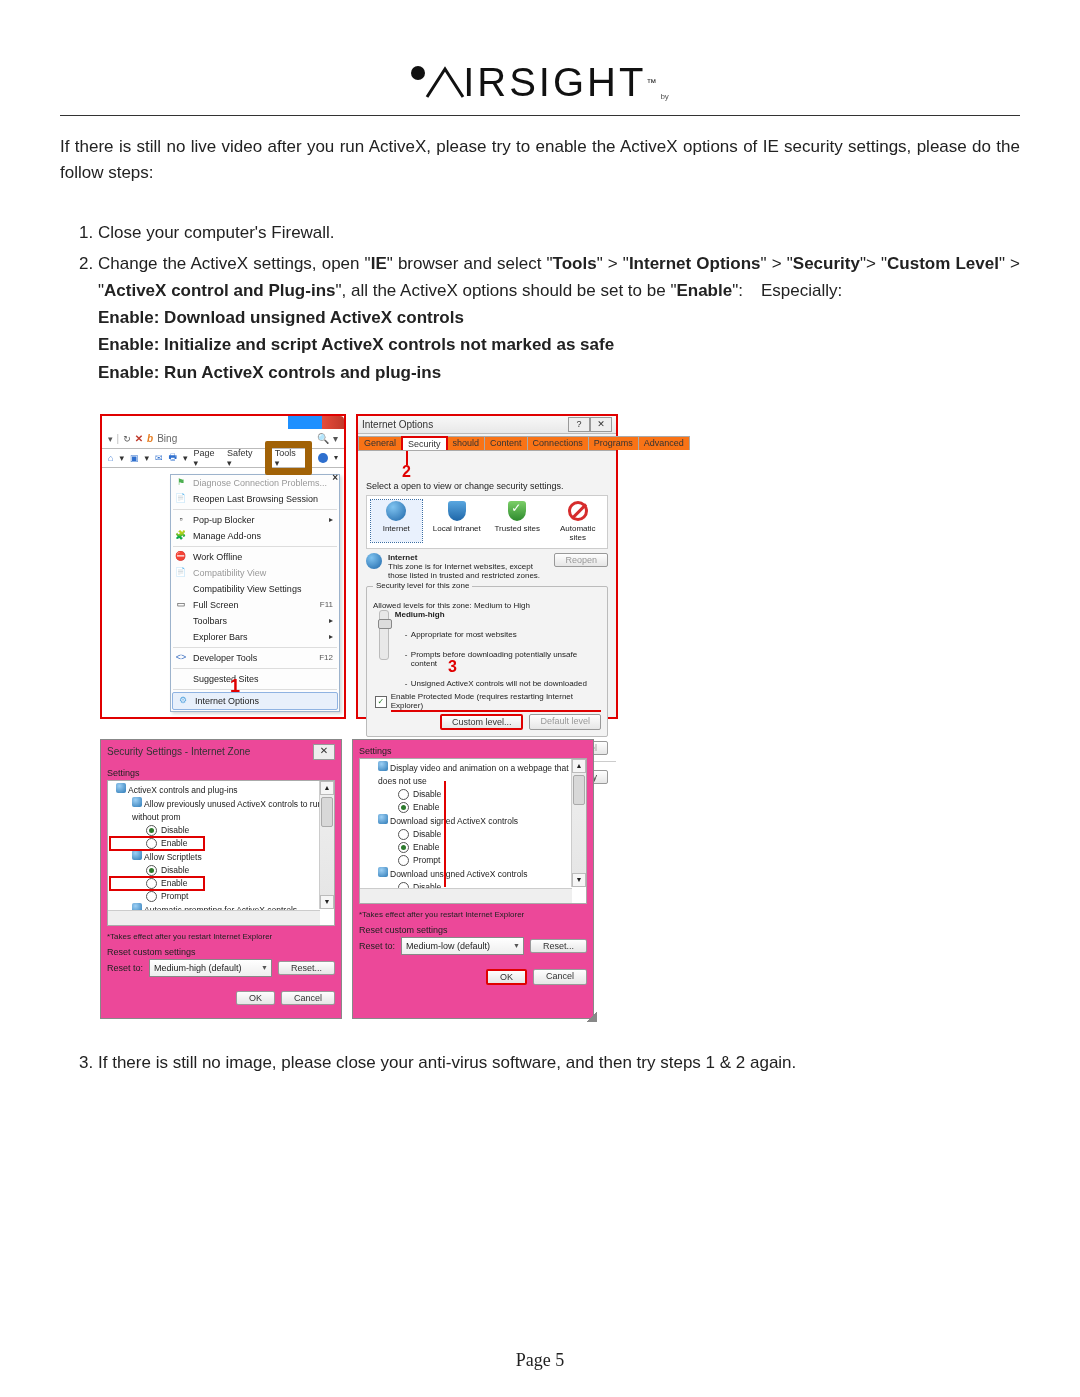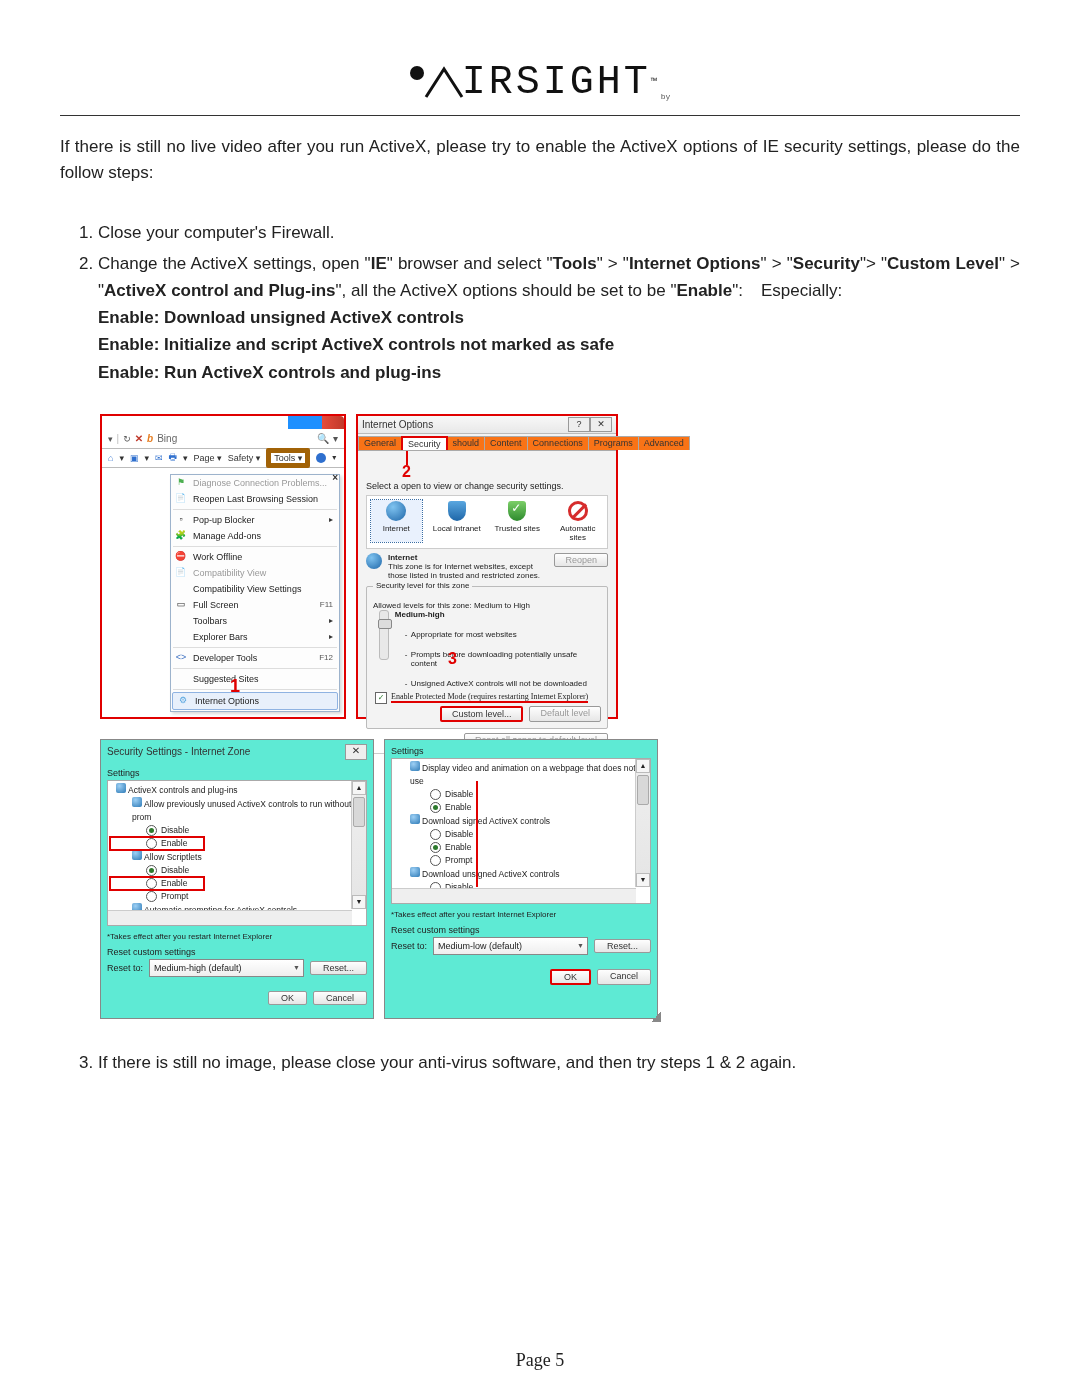--- a/index.html
+++ b/index.html
@@ -18,21 +18,21 @@
   }
 
   
   .logo-wrap {
     text-align: center;
     margin-bottom: 10px;
   }
   .logo {
     display: inline-flex;
     align-items: center;
-    font-family: Liberation Mono, monospace;
+    font-family: Liberation Sans, sans-serif;
     font-size: 40px;
     letter-spacing: 3px;
     color: #111;
     font-weight: 500;
   }
   .logo .gear {
     width: 14px; height: 14px; border-radius: 50%;
     background: #111; margin-right: 2px; position: relative; top: -10px;
   }
   .logo svg.caret { width: 44px; height: 44px; margin: 0 -4px; }
@@ -79,21 +79,21 @@
   .p1 .addr .x{color:#c0392b; font-weight:bold;}
   .p1 .addr .bing-b{color:#e67e22; font-weight:bold; font-style:italic;}
   .p1 .addr .bing{color:#666;}
   .p1 .addr .mag{margin-left:auto; color:#555;}
   .p1 .toolbar {
     height: 18px; display:flex; align-items:center; gap:6px; padding:0 6px;
     border-bottom:1px solid #bbb; font-size:9px; color:#333;
   }
   .p1 .toolbar .tb-mini{color:#2e6fce;}
   .p1 .toolbar .tb-red{
-    border:5px solid #a16207; padding:0 3px; border-radius:2px;
+    border:7px solid #a16207; padding:0 3px; border-radius:2px;
   }
   .p1 .toolbar .tb-blue{background:#2e6fce;width:10px;height:10px;border-radius:50%;}
   .p1 .menu {
     margin: 6px 4px 4px 68px;
     width: 168px;
     background:#fdfdfd;
     border:1px solid #9db3cc;
     box-shadow: 2px 2px 3px rgba(0,0,0,.15);
   }
   .p1 .menu .mi{
@@ -177,34 +177,34 @@
   .p2 .slider .track{
     width:8px; height:48px; background:#e8e8e8; border:1px solid #bbb; border-radius:3px; position:relative; margin-left:6px;
   }
   .p2 .slider .track .thumb{position:absolute; top:8px; left:-2px; width:12px;height:8px;background:#dcdcdc;border:1px solid #888;border-radius:2px;}
   .p2 .slider .desc .lvl{font-weight:bold;}
   .p2 .slider .desc ul{margin:2px 0 0 0;padding-left:10px;}
   .p2 .slider .desc li{list-style: none; position:relative; padding-left:6px;margin-top:11px;}
   .p2 .slider .desc li:before{content:"-";position:absolute;left:0;}
   .p2 .chk{ margin:4px 0 2px 2px; display:flex; align-items:center; gap:4px;}
   .p2 .chk .box{width:10px;height:10px;border:1px solid #666;background:#fff;display:inline-flex;align-items:center;justify-content:center;font-size:8px;color:#2d7a2d;}
-  .p2 .chk .re{ border-bottom:2px solid #e00000; padding-bottom:0;font-family:Liberation Serif, serif; }
+  .p2 .chk .re{ border-bottom:2px solid #e00000; padding-bottom:0; }
   .p2 .lvlbtns{ display:flex; justify-content:flex-end; gap:6px; margin-top:2px;}
   .p2 .lvlbtns .btn.cl{ border:2px solid #e00000;}
   .p2 .red-three{ color:#e00000; font-weight:bold; font-size:16px; position:absolute; right:150px; bottom:60px;}
   .p2 .resetrow{ text-align:right; margin:4px 8px 0 0;}
   .p2 .dlg-btns{
     display:flex; justify-content:flex-end; gap:6px; padding:8px 8px 6px 0;
     border-top:1px solid #ccc; margin-top:6px;
   }
 
   
   .row2{ margin-top:20px;}
   .p34{
-    width:274px; height:280px; border:1px solid #888; background:#5eead4;
+    width:242px; height:280px; border:1px solid #888; background:#ec4899;
     box-sizing:border-box; font-size:9px; padding:4px 6px 6px 6px; margin-right:10px;
     position:relative;
   }
   .p34 .dlg-title{ font-size:10px; color:#333; display:flex; align-items:center;}
   .p34 .dlg-title .winclose{
     margin-left:auto; width:20px;height:14px;border:1px solid #999;background:#eee;
     text-align:center; line-height:12px; font-size:10px;
   }
   .p34 .grp-label{ font-size:9px; margin:8px 0 2px 0;}
   .p34 .tree{

